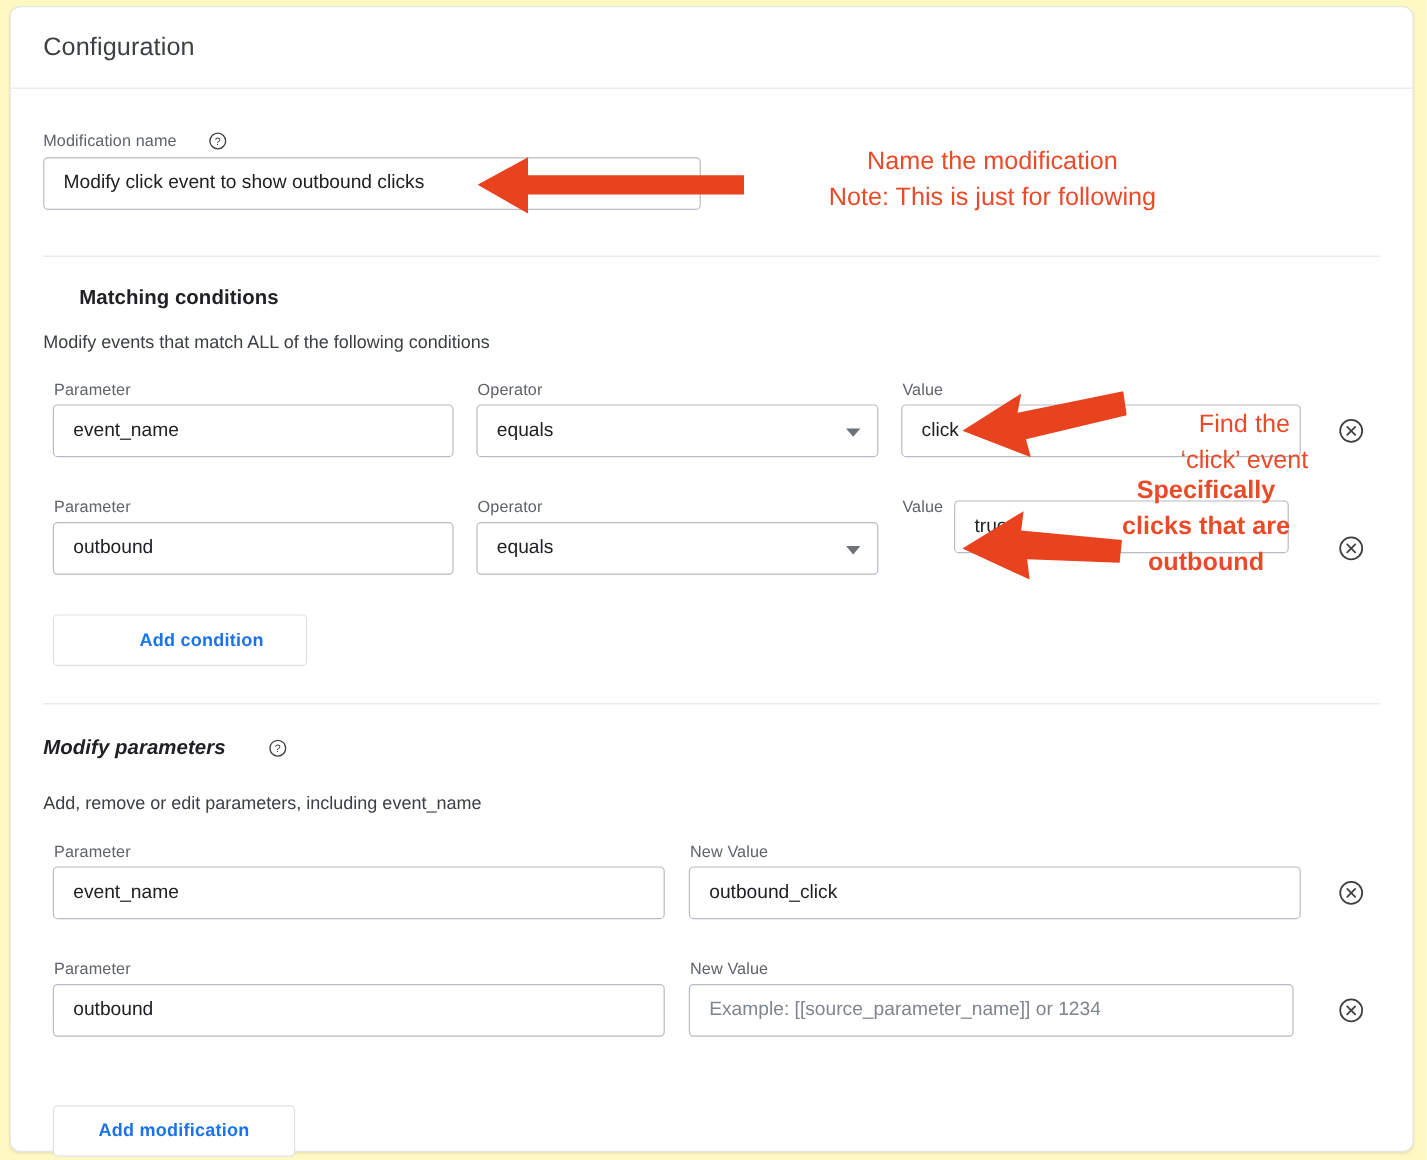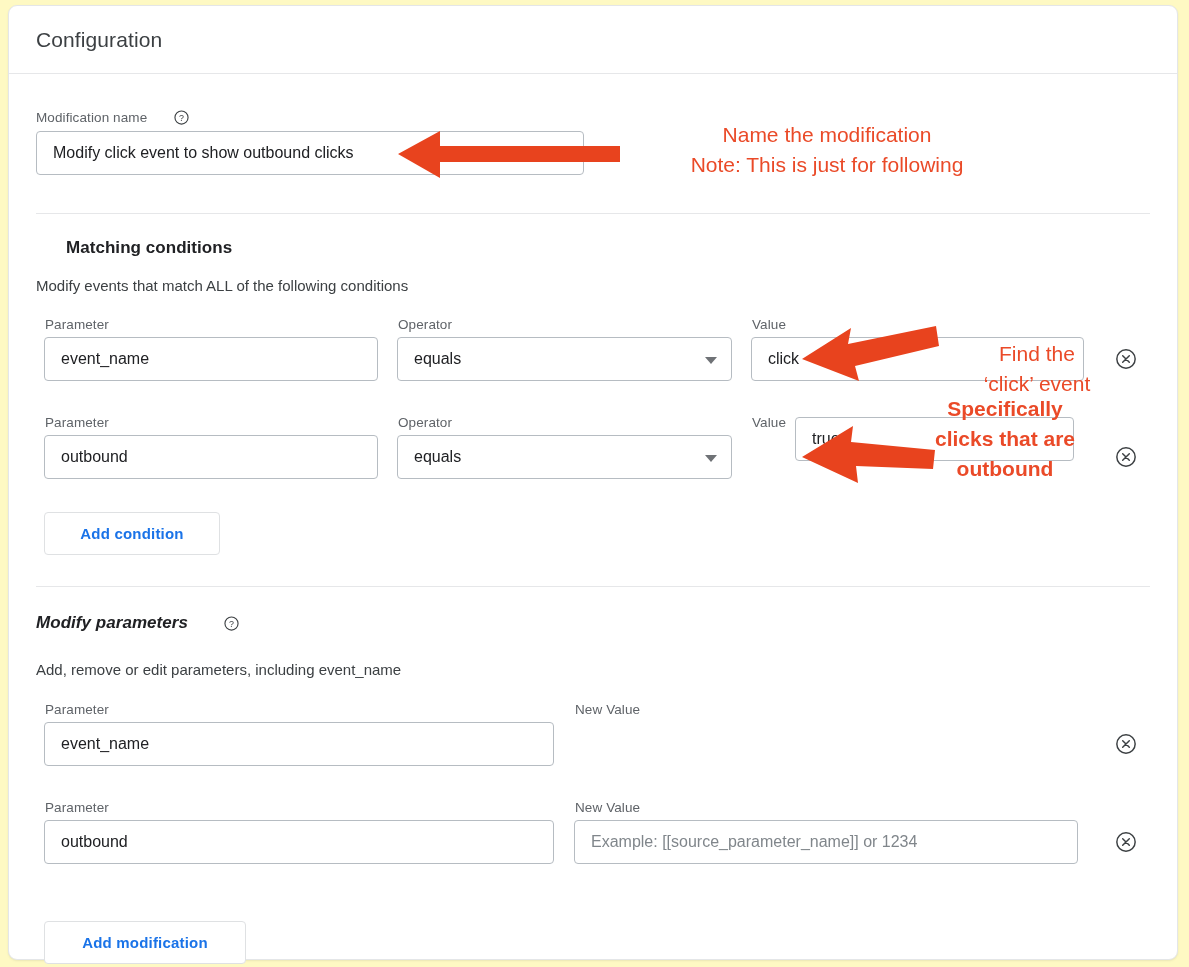--- a/index.html
+++ b/index.html
@@ -215,39 +215,42 @@
       <span class="val">true</span>
     </div>
 
     <span class="remove-icon" style="left:1106px; top:440px;">
       <svg viewBox="0 0 24 24" width="22" height="22">
         <circle cx="12" cy="12" r="10" fill="none" stroke="#3c4043" stroke-width="1.6"></circle>
         <path d="M8.4 8.4 L15.6 15.6 M15.6 8.4 L8.4 15.6" stroke="#3c4043" stroke-width="1.6" stroke-linecap="round"></path>
       </svg>
     </span>
 
-    <div class="btn" style="left:35px; top:506px; width:174px;">Add condition</div>
+    <div class="btn" style="left:35px; top:506px; width:174px;padding-left:36px;">Add condition</div>
 
     <div class="divider" style="top:580px;"></div>
 
     <div class="section-title" style="left:27px; top:607px;font-style:italic;">Modify parameters</div>
     <span class="help-icon" style="left:215px; top:610px;">
       <svg viewBox="0 0 16 16" width="15" height="15">
         <circle cx="8" cy="8" r="7" fill="none" stroke="#3c4043" stroke-width="1.2"></circle>
         <text x="8" y="11.7" font-size="9.5" fill="#3c4043" text-anchor="middle" font-family="Liberation Sans, sans-serif">?</text>
       </svg>
     </span>
     <div class="section-sub" style="left:27px; top:655px;">Add, remove or edit parameters, including event_name</div>
 
     <div class="fieldlabel" style="left:36px; top:696px;">Parameter</div>
     <div class="inputbox" style="left:35px; top:716px; width:510px;">
       <span class="val">event_name</span>
     </div>
 
     <div class="fieldlabel" style="left:566px; top:696px;">New Value</div>
+    <div class="inputbox" style="left:565px; top:716px; width:510px;">
+      <span class="val">outbound_click</span>
+    </div>
 
     <span class="remove-icon" style="left:1106px; top:727px;">
       <svg viewBox="0 0 24 24" width="22" height="22">
         <circle cx="12" cy="12" r="10" fill="none" stroke="#3c4043" stroke-width="1.6"></circle>
         <path d="M8.4 8.4 L15.6 15.6 M15.6 8.4 L8.4 15.6" stroke="#3c4043" stroke-width="1.6" stroke-linecap="round"></path>
       </svg>
     </span>
 
     <div class="fieldlabel" style="left:36px; top:794px;">Parameter</div>
     <div class="inputbox" style="left:35px; top:814px; width:510px;">

